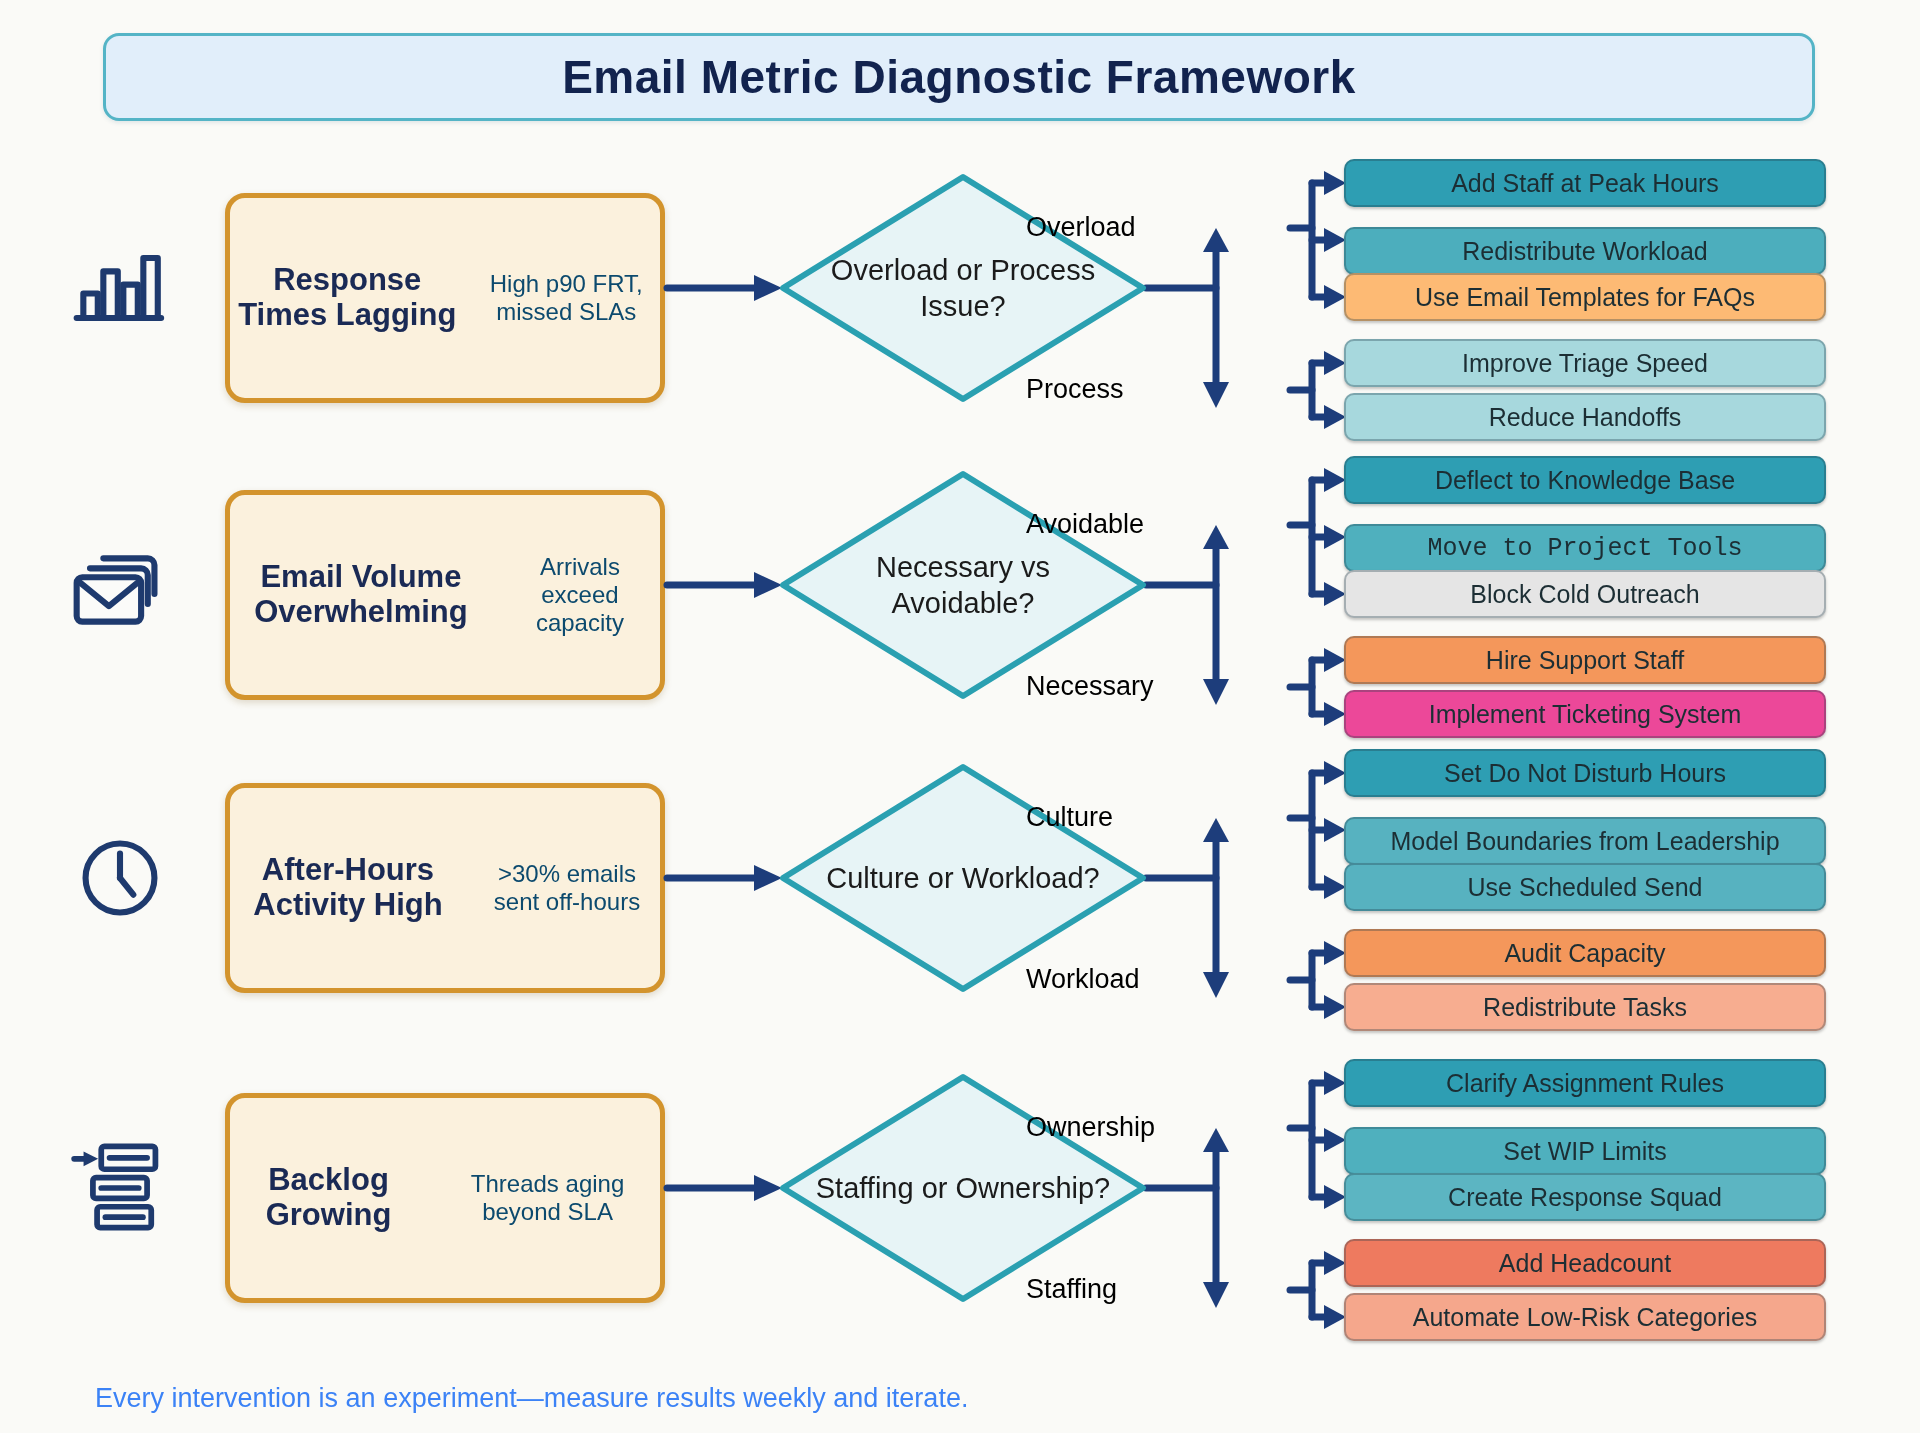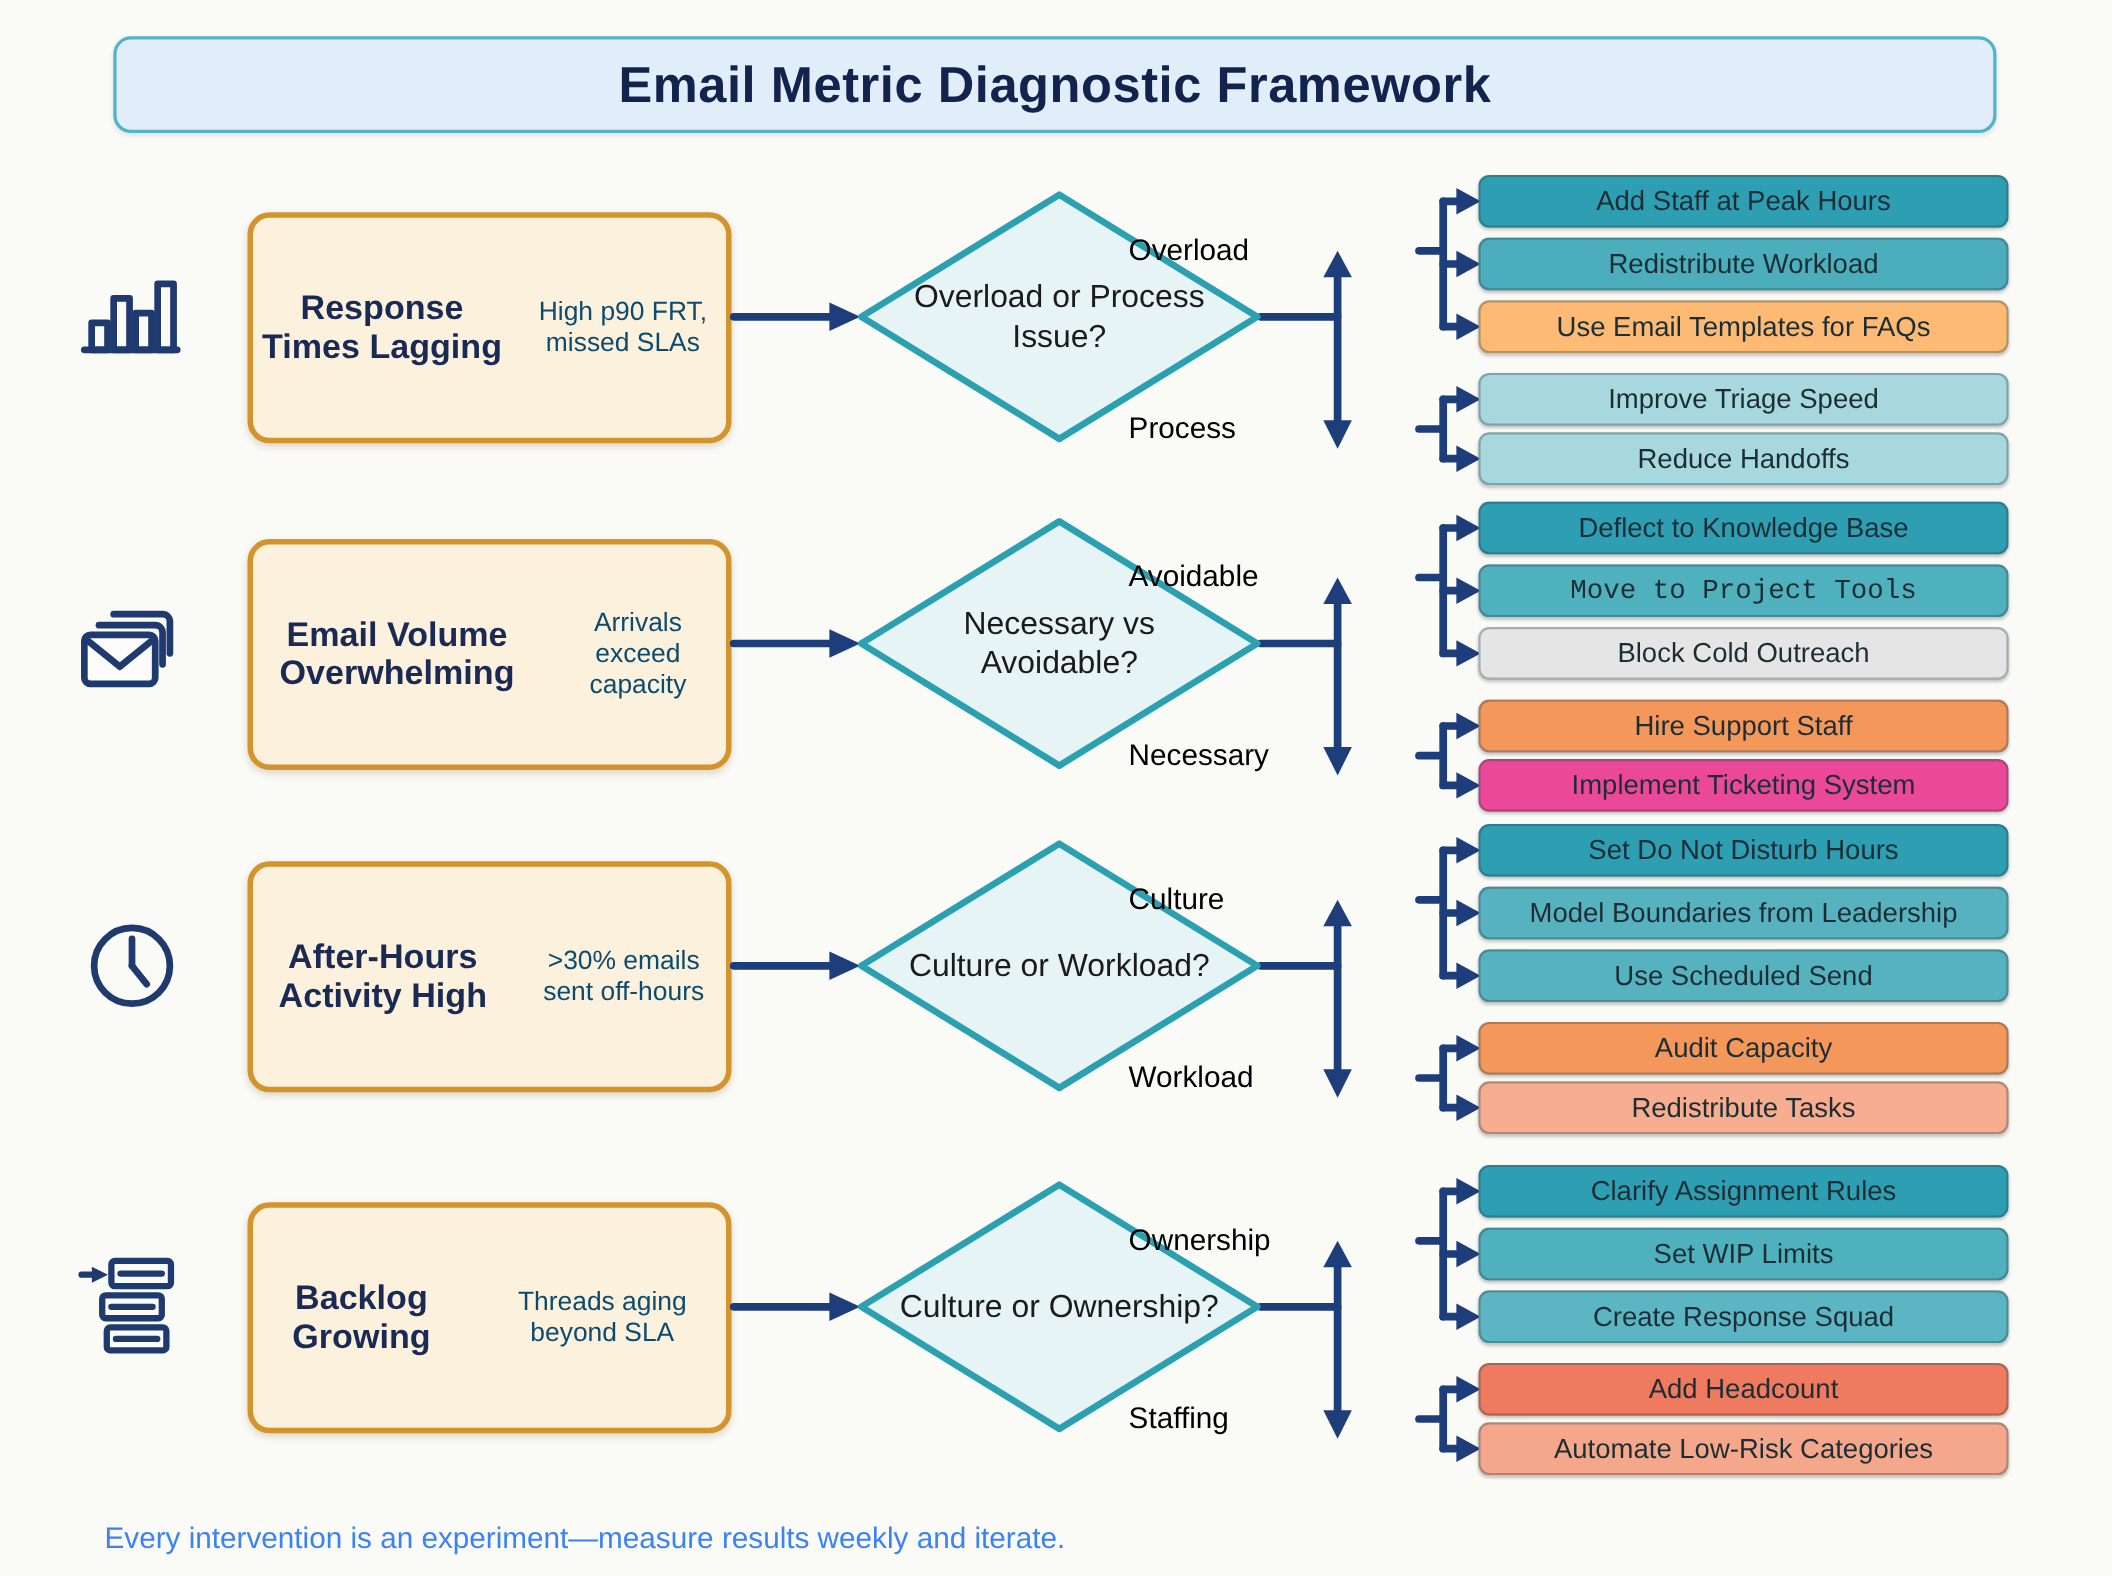--- a/index.html
+++ b/index.html
@@ -33,21 +33,21 @@
   .diamond-wrap{position:absolute;left:777px;top:33px;width:372px;height:234px;}
   .diamond-text{position:absolute;left:807px;top:96px;width:312px;height:108px;display:flex;align-items:center;
                 justify-content:center;text-align:center;font-size:29px;line-height:1.25;color:#1B1B1B;}
 
   .blabel{position:absolute;left:1026px;width:260px;font-size:27px;color:#000000;}
   .blabel.a{top:74px}.blabel.b{top:236px}
 
   .action{position:absolute;left:1344px;width:482px;height:48px;border-radius:10px;box-sizing:border-box;
           display:flex;align-items:center;justify-content:center;font-size:25px;font-weight:500;color:#1C2E34;
           border:2px solid rgba(30,60,70,.32);box-shadow:0 2px 3px rgba(0,0,0,.22);}
-  .pa1{top:21px}.pa2{top:78px}.pa3{top:135px}.pb1{top:201px}.pb2{top:255px}
+  .pa1{top:21px}.pa2{top:89px}.pa3{top:135px}.pb1{top:201px}.pb2{top:255px}
 
   .footer{position:absolute;left:95px;top:1383px;font-size:27px;color:#3b82f6;}
 </style>
 </head>
 <body>
 
 <div class="canvas">
 
   <div class="banner">
     <h1>Email Metric Diagnostic Framework</h1>
@@ -240,21 +240,21 @@
       <line x1="1312" y1="225" x2="1326" y2="225"></line>
         <polygon points="1324,213 1346,225 1324,237"></polygon>
       <line x1="1312" y1="279" x2="1326" y2="279"></line>
         <polygon points="1324,267 1346,279 1324,291"></polygon>
     </svg>
     <div class="diamond-wrap">
       <svg width="372" height="234" viewBox="0 0 372 234">
         <polygon points="186,6 366,117 186,228 6,117" fill="#E7F4F6" stroke="#2AA0B1" stroke-width="6" stroke-linejoin="round"></polygon>
       </svg>
     </div>
-    <div class="diamond-text">Culture or Ownership?</div>
+    <div class="diamond-text">Staffing or Ownership?</div>
     <div class="blabel a">Ownership</div>
     <div class="blabel b">Staffing</div>
     <div class="action pa1" style="background: rgb(46, 158, 179);">Clarify Assignment Rules</div>
     <div class="action pa2" style="background: rgb(79, 176, 190);">Set WIP Limits</div>
     <div class="action pa3" style="background: rgb(92, 181, 194);">Create Response Squad</div>
     <div class="action pb1" style="background: rgb(238, 122, 95);">Add Headcount</div>
     <div class="action pb2" style="background: rgb(245, 167, 140);">Automate Low-Risk Categories</div>
   </div>
 
   <div class="footer">Every intervention is an experiment—measure results weekly and iterate.</div>

